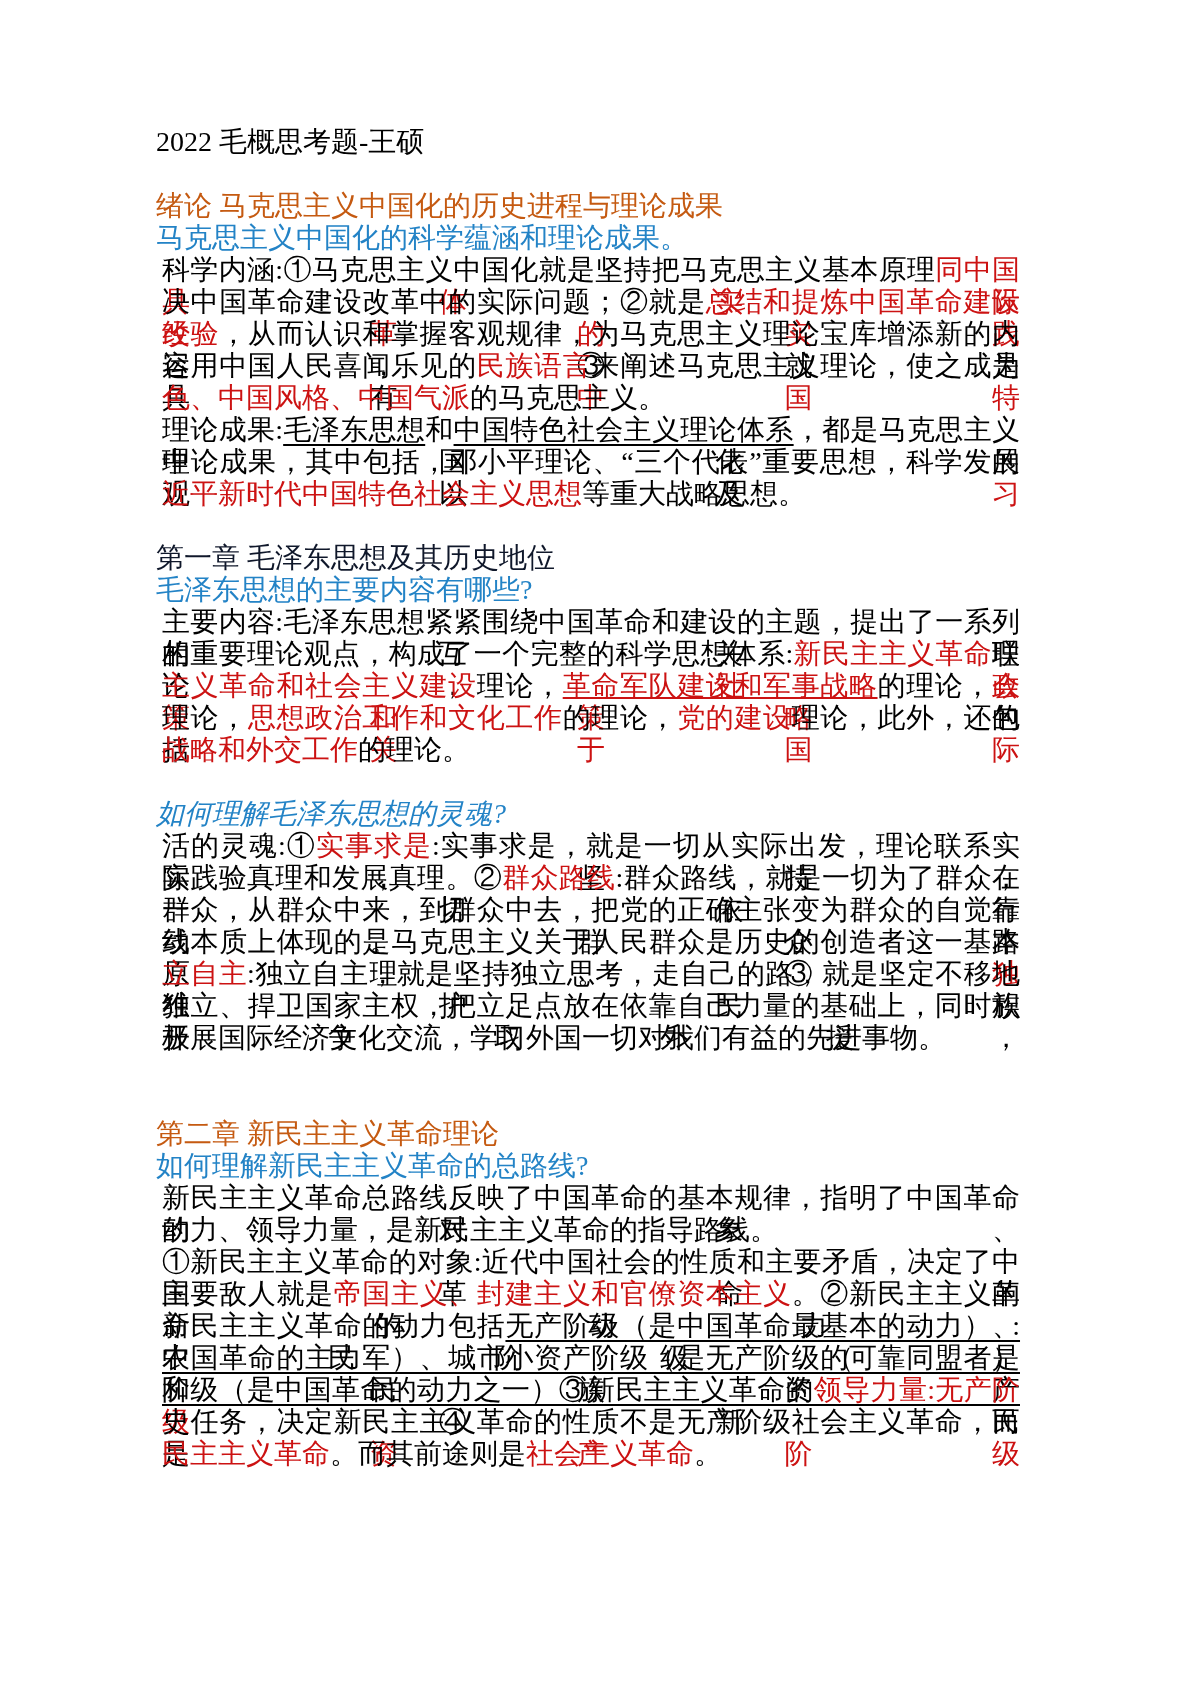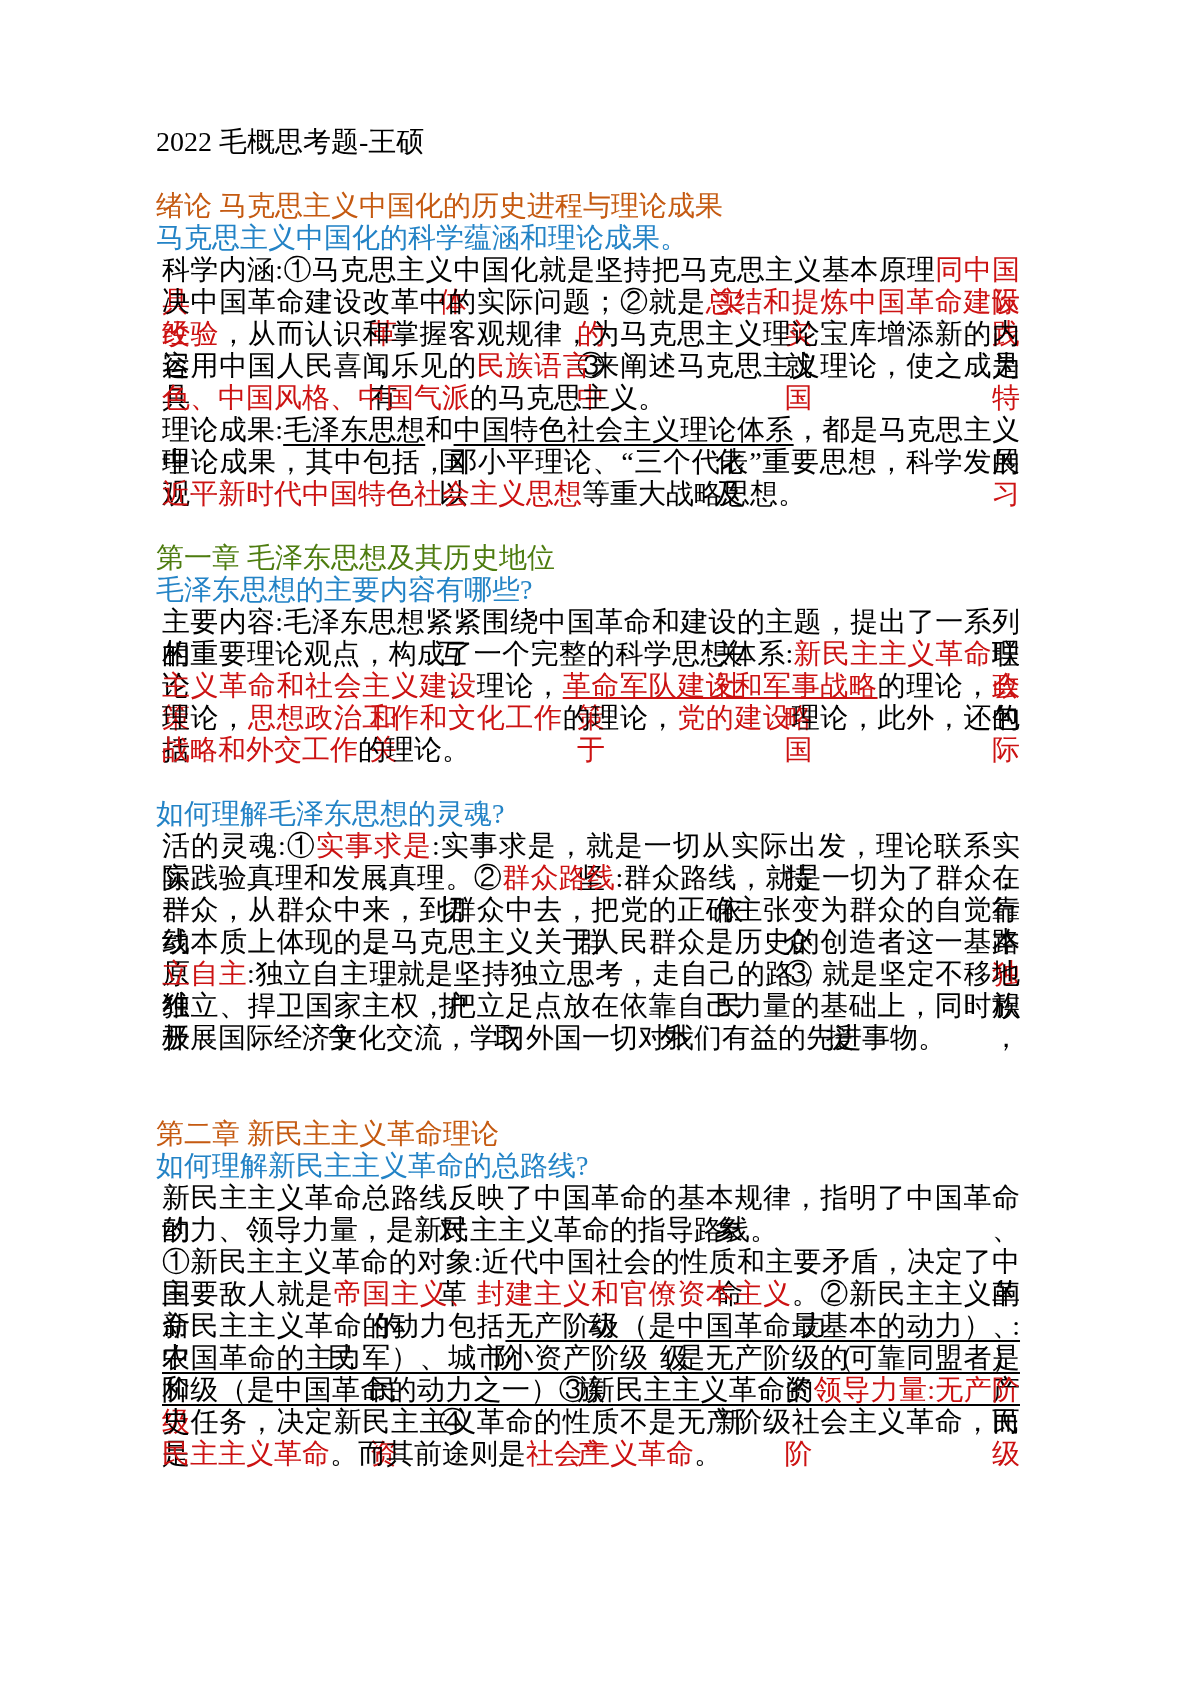--- a/index.html
+++ b/index.html
@@ -53,31 +53,31 @@
         <div class="line p-line"><span>科学内涵:①马克思主义中国化就是坚持把马克思主义基本原理</span><span style="color: rgb(204, 18, 18);">同中国具体实际</span></div>
         <div class="line p-line"><span>决中国革命建设改革中的实际问题；②就是</span><span style="color: rgb(204, 18, 18);">总结和提炼中国革命建设改革的实践</span></div>
         <div class="line p-line"><span style="color: rgb(204, 18, 18);">经验</span><span>，从而认识和掌握客观规律，为马克思主义理论宝库增添新的内容，③就是</span></div>
         <div class="line p-line"><span>运用中国人民喜闻乐见的</span><span style="color: rgb(204, 18, 18);">民族语言</span><span>来阐述马克思主义理论，使之成为具有</span><span style="color: rgb(204, 18, 18);">中国特</span></div>
         <div class="line p-line end"><span style="color: rgb(204, 18, 18);">色、中国风格、中国气派</span><span>的马克思主义。</span></div>
         <div class="line p-line"><span>理论成果:</span><span class="u">毛泽东思想</span><span>和</span><span class="u">中国特色社会主义理论体系</span><span>，都是马克思主义中国化的</span></div>
         <div class="line p-line"><span>理论成果，其中包括，邓小平理论、“三个代表”重要思想，科学发展观以及</span><span style="color: rgb(204, 18, 18);">习</span></div>
         <div class="line p-line end"><span style="color: rgb(204, 18, 18);">近平新时代中国特色社会主义思想</span><span>等重大战略思想。</span></div>
       </div>
       <div class="gap"></div>
-      <div class="line h1" style="color: #4d7c0f;">第一章 毛泽东思想及其历史地位</div>
+      <div class="line h1" style="color: #0f172a;">第一章 毛泽东思想及其历史地位</div>
       <div class="line h2" style="color: rgb(35, 131, 198);">毛泽东思想的主要内容有哪些?</div>
       <div>
         <div class="line p-line"><span>主要内容:毛泽东思想紧紧围绕中国革命和建设的主题，提出了一系列相互关联</span></div>
         <div class="line p-line"><span>的重要理论观点，构成了一个完整的科学思想体系:</span><span style="color: rgb(204, 18, 18);">新民主主义革命</span><span>理论，</span><span style="color: rgb(204, 18, 18);">社会</span></div>
         <div class="line p-line"><span style="color: rgb(204, 18, 18);">主义革命和社会主义建设</span><span>理论，</span><span style="color: rgb(204, 18, 18); text-decoration: underline;">革命军队建设和军事战略</span><span>的理论，</span><span style="color: rgb(204, 18, 18);">政策和策略</span><span>的</span></div>
         <div class="line p-line"><span>理论，</span><span style="color: rgb(204, 18, 18);">思想政治工作和文化工作</span><span>的理论，</span><span style="color: rgb(204, 18, 18);">党的建设</span><span>理论，此外，还包括</span><span style="color: rgb(204, 18, 18);">关于国际</span></div>
         <div class="line p-line end"><span style="color: rgb(204, 18, 18); font-family: Liberation Mono, monospace;">战略和外交工作</span><span>的理论。</span></div>
       </div>
       <div class="gap"></div>
-      <div class="line h2" style="color: rgb(35, 131, 198);">如何理解毛泽东思想的灵魂?</div>
+      <div class="line h2" style="color: rgb(35, 131, 198); font-style: italic;">如何理解毛泽东思想的灵魂?</div>
       <div>
         <div class="line p-line"><span>活的灵魂:①</span><span style="color: rgb(204, 18, 18);">实事求是</span><span>:实事求是，就是一切从实际出发，理论联系实际，坚持在</span></div>
         <div class="line p-line"><span>实践验真理和发展真理。②</span><span style="color: rgb(204, 18, 18);">群众路线</span><span>:群众路线，就是一切为了群众，一切依靠</span></div>
         <div class="line p-line"><span>群众，从群众中来，到群众中去，把党的正确主张变为群众的自觉行动。群众路</span></div>
         <div class="line p-line"><span>线本质上体现的是马克思主义关于人民群众是历史的创造者这一基本原理。③</span><span style="color: rgb(204, 18, 18);">独</span></div>
         <div class="line p-line"><span style="color: rgb(204, 18, 18);">立自主</span><span>:独立自主，就是坚持独立思考，走自己的路，就是坚定不移地维护民族</span></div>
         <div class="line p-line"><span>独立、捍卫国家主权，把立足点放在依靠自己力量的基础上，同时积极争取外援，</span></div>
         <div class="line p-line end"><span>开展国际经济文化交流，学习外国一切对我们有益的先进事物。</span></div>
       </div>
       <div class="gap"></div>

